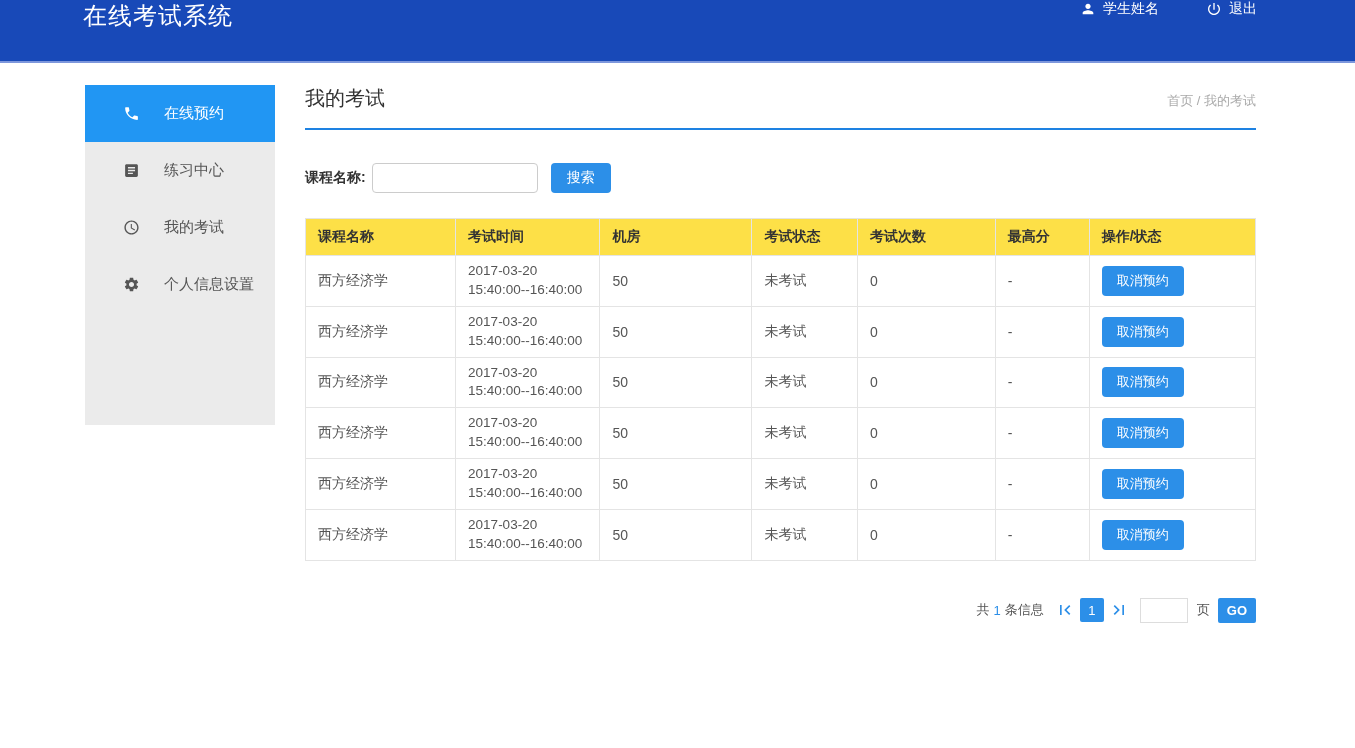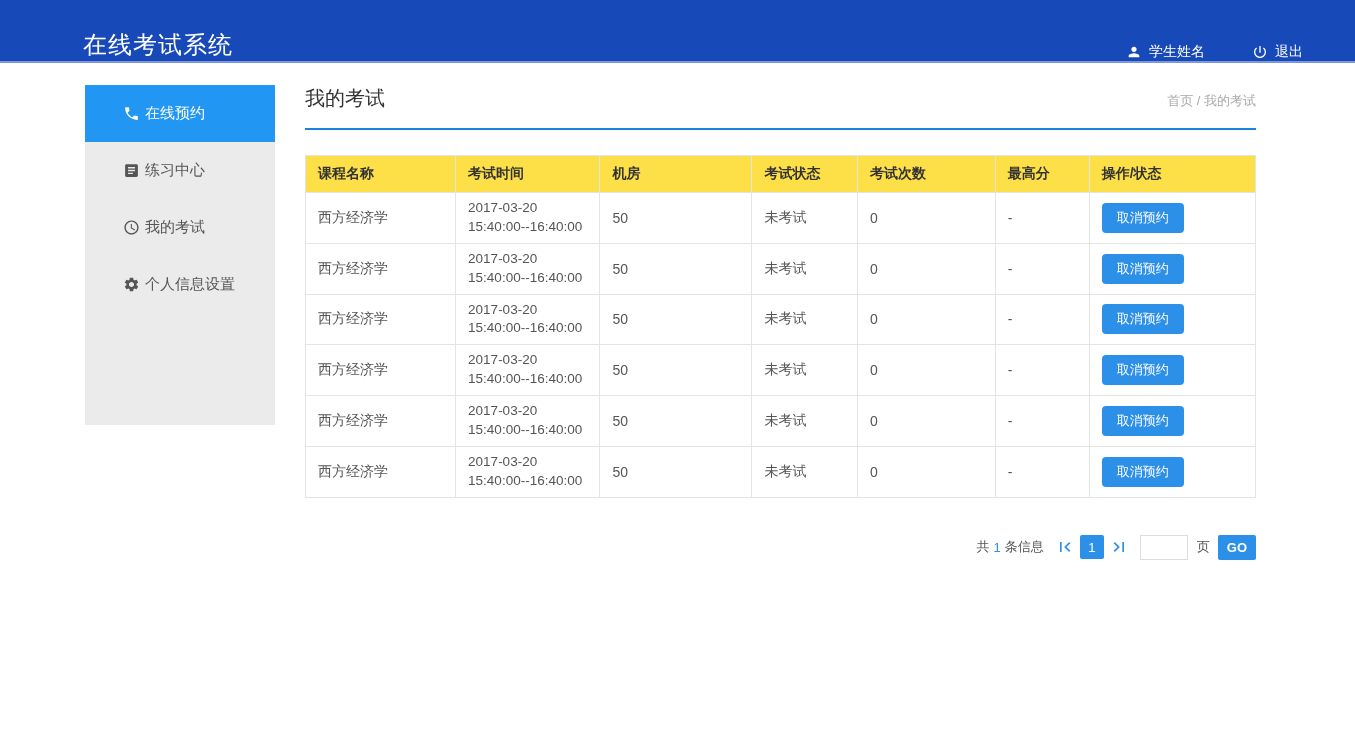--- a/index.html
+++ b/index.html
@@ -1,31 +1,31 @@
 <!DOCTYPE html>
 <html><head>
 <meta charset="utf-8">
 <style>
   * { margin:0; padding:0; box-sizing:border-box; }
   html,body { width:1355px; height:748px; background:#fff;
     font-family:"Liberation Sans", "DejaVu Sans", sans-serif; color:#555; font-size:14px; }
 
   
   .app-header { height:63px; background:#1849b8; border-bottom:2px solid #7d97dc;
-    display:flex; align-items:flex-end; justify-content:space-between;
-    padding:0 52px 0 83px; color:#fff; }
+    display:flex; align-items:flex-start; justify-content:space-between;
+    padding:0 98px 0 83px; color:#fff; }
   .app-title { font-size:24px; letter-spacing:1px; }
   .header-right { display:flex; align-items:center; gap:47px; font-size:14px; }
   .header-item { display:flex; align-items:center; gap:7px; cursor:pointer; }
   .header-item svg { width:16px; height:16px; fill:currentColor; }
 
   
   .layout { display:flex; padding:22px 99px 0 85px; align-items:flex-start; }
   .sidebar { width:190px; flex-shrink:0; background:#ebebeb; height:340px; }
-  .side-item { height:57px; display:flex; align-items:center; gap:5px;
+  .side-item { height:57px; display:flex; align-items:center; gap:24px;
     padding-left:38px; font-size:15px; color:#555; cursor:pointer; }
   .side-item svg { width:17px; height:17px; fill:currentColor; flex-shrink:0; }
   .side-item.active { background:#2196f3; color:#fff; }
 
   
   .main { flex:1; margin-left:30px; min-width:0; }
   .page-head { display:flex; justify-content:space-between; align-items:baseline; }
   .page-title { font-size:20px; font-weight:400; color:#333; }
   .breadcrumb { font-size:13px; color:#aaa; }
   .breadcrumb .crumb-home { cursor:pointer; }
@@ -114,20 +114,25 @@
 
   <main class="main">
     <div class="page-head">
       <h1 class="page-title">我的考试</h1>
       <div class="breadcrumb">
         <span class="crumb-home">首页</span><span> / </span><span>我的考试</span>
       </div>
     </div>
     <div class="title-divider"></div>
 
+    <div class="search-row">
+      <label class="search-label">课程名称:</label>
+      <input class="search-input" type="text" value="" style="">
+      <button class="btn-search">搜索</button>
+    </div>
 
     <table>
       <colgroup>
         <col style="width:15.8%">
           <col style="width:15.2%">
           <col style="width:16%">
         <col style="width:11.1%">
           <col style="width:14.5%">
           <col style="width:9.9%">
         <col style="width:17.5%">

